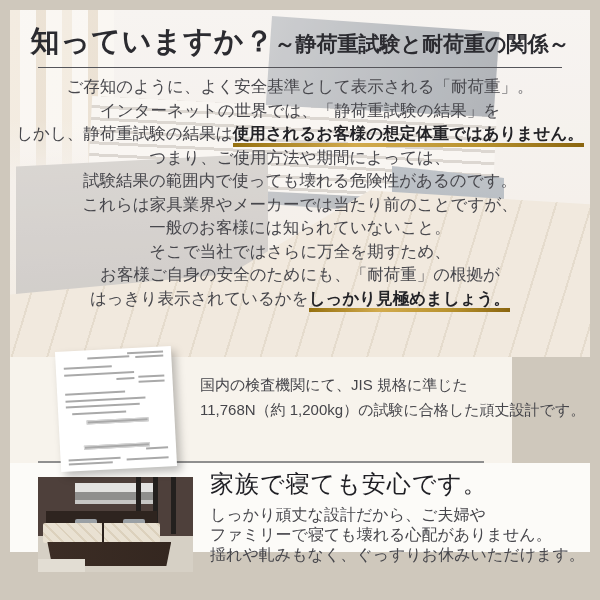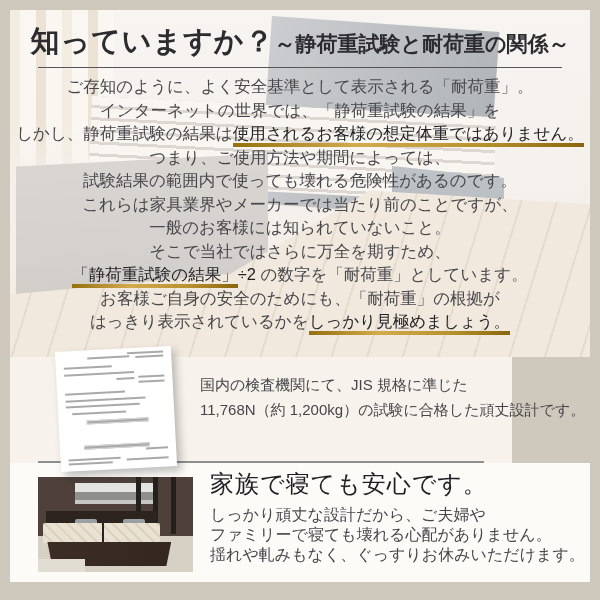--- a/index.html
+++ b/index.html
@@ -40,21 +40,21 @@
     background:repeating-linear-gradient(107deg,rgba(178,157,122,.28) 0 2px,rgba(0,0,0,0) 2px 34px),#ece3d3;}
   .fade{position:absolute;inset:0;background:rgba(252,250,247,.30);}
   .hero-title{position:relative;z-index:2;margin:12px 20px 0;text-align:center;
     font-family:"Liberation Serif", serif;color:#2b2b30;white-space:nowrap;}
   .t-main{font-size:29px;letter-spacing:1px;}
   .t-sub{font-size:21px;letter-spacing:0;}
   .hero-rule{position:relative;z-index:2;margin:5px 28px 0;border-top:1px solid #55555a;height:0;}
   .hero-body{position:relative;z-index:2;margin-top:7px;text-align:center;
     font-size:16.5px;line-height:23.5px;color:#47474c;}
   .hero-body p{margin:0;white-space:nowrap;}
-  .b{font-weight:normal;color:#232327;}
+  .b{font-weight:bold;color:#232327;}
   .gu{padding-bottom:5px;
     background-image:linear-gradient(90deg,#95700f,#d2ab4e 35%,#b8922e 70%,#8a650f);
     background-repeat:no-repeat;background-position:0 100%;background-size:100% 4px;}
   
   .test{position:relative;width:502px;height:106px;background:#f7f3ec;}
   .sep{position:absolute;left:28px;right:28px;bottom:0;height:2px;background:#8f8f8f;}
   .test-text{margin:0 0 0 190px;padding-top:15px;
     font-size:15px;line-height:25px;color:#45454a;}
   .test-text p{margin:0;white-space:nowrap;}
   
@@ -75,21 +75,21 @@
   .c-l6{left:14px;top:62px;width:54px;}
   .c-ph1{left:28px;top:70px;width:60px;height:22px;height:22px;background:
     linear-gradient(160deg,#aab1b1 0 38%,#c4a97a 38% 68%,#8d7a5c 68%);border:1px solid #d8d8d8;}
   .c-ph2{left:24px;top:95px;width:64px;height:18px;background:
     linear-gradient(168deg,#b4bab8 0 30%,#cdb288 30% 62%,#84725a 62%);border:1px solid #d8d8d8;}
   .c-bl{left:8px;top:108px;width:52px;height:1px;}
   .c-bl2{left:8px;top:112px;width:44px;height:1px;}
   .c-br{left:86px;top:100px;width:22px;height:2px;background:#d98a80;}
   .c-bar{left:66px;top:110px;width:42px;height:5px;background:#3a415c;}
   
-  .family{position:relative;width:580px;height:119px;background:#fcfbf8;}
+  .family{position:relative;width:580px;height:89px;background:#fcfbf8;}
   .family-text{margin-left:200px;padding-top:5px;color:#47474c;}
   .family-heading{margin:0;font-family:"Liberation Serif", serif;font-weight:normal;
     font-size:24px;color:#1f1f24;white-space:nowrap;letter-spacing:1px;}
   .family-lines{margin-top:5px;font-size:16px;line-height:20px;}
   .family-lines p{margin:0;white-space:nowrap;}
   
   .bp{position:absolute;left:28px;top:14px;width:155px;height:95px;overflow:hidden;
     background:linear-gradient(180deg,#4e403b 0 62%,#d6d0c5 62%);}
   .bp-art{position:absolute;left:24%;top:6%;width:50%;height:22%;
     background:linear-gradient(180deg,#e3e3e1 0 45%,#8f8f8d 45% 80%,#c7c7c5 80%);}
@@ -128,21 +128,20 @@
 
     <div class="hero-body">
       <p><span>ご存知のように、よく安全基準として表示される「耐荷重」。</span></p>
       <p><span>インターネットの世界では、「静荷重試験の結果」を</span></p>
       <p><span>しかし、静荷重試験の結果は</span><span class="b gu">使用されるお客様の想定体重ではありません。</span></p>
       <p><span>つまり、ご使用方法や期間によっては、</span></p>
       <p><span>試験結果の範囲内で使っても壊れる危険性があるのです。</span></p>
       <p><span>これらは家具業界やメーカーでは当たり前のことですが、</span></p>
       <p><span>一般のお客様には知られていないこと。</span></p>
       <p><span>そこで当社ではさらに万全を期すため、</span></p>
-      <p><span class="b gu">「静荷重試験の結果」</span><span class="b">÷2 </span><span>の数字を「耐荷重」としています。</span></p>
       <p><span>お客様ご自身の安全のためにも、「耐荷重」の根拠が</span></p>
       <p><span>はっきり表示されているかを</span><span class="b gu">しっかり見極めましょう。</span></p>
     </div>
   </section>
 
   <section class="test">
     <div class="cert">
       <i class="c-title"></i>
       <i class="c-tr1"></i>
         <i class="c-tr2"></i>

